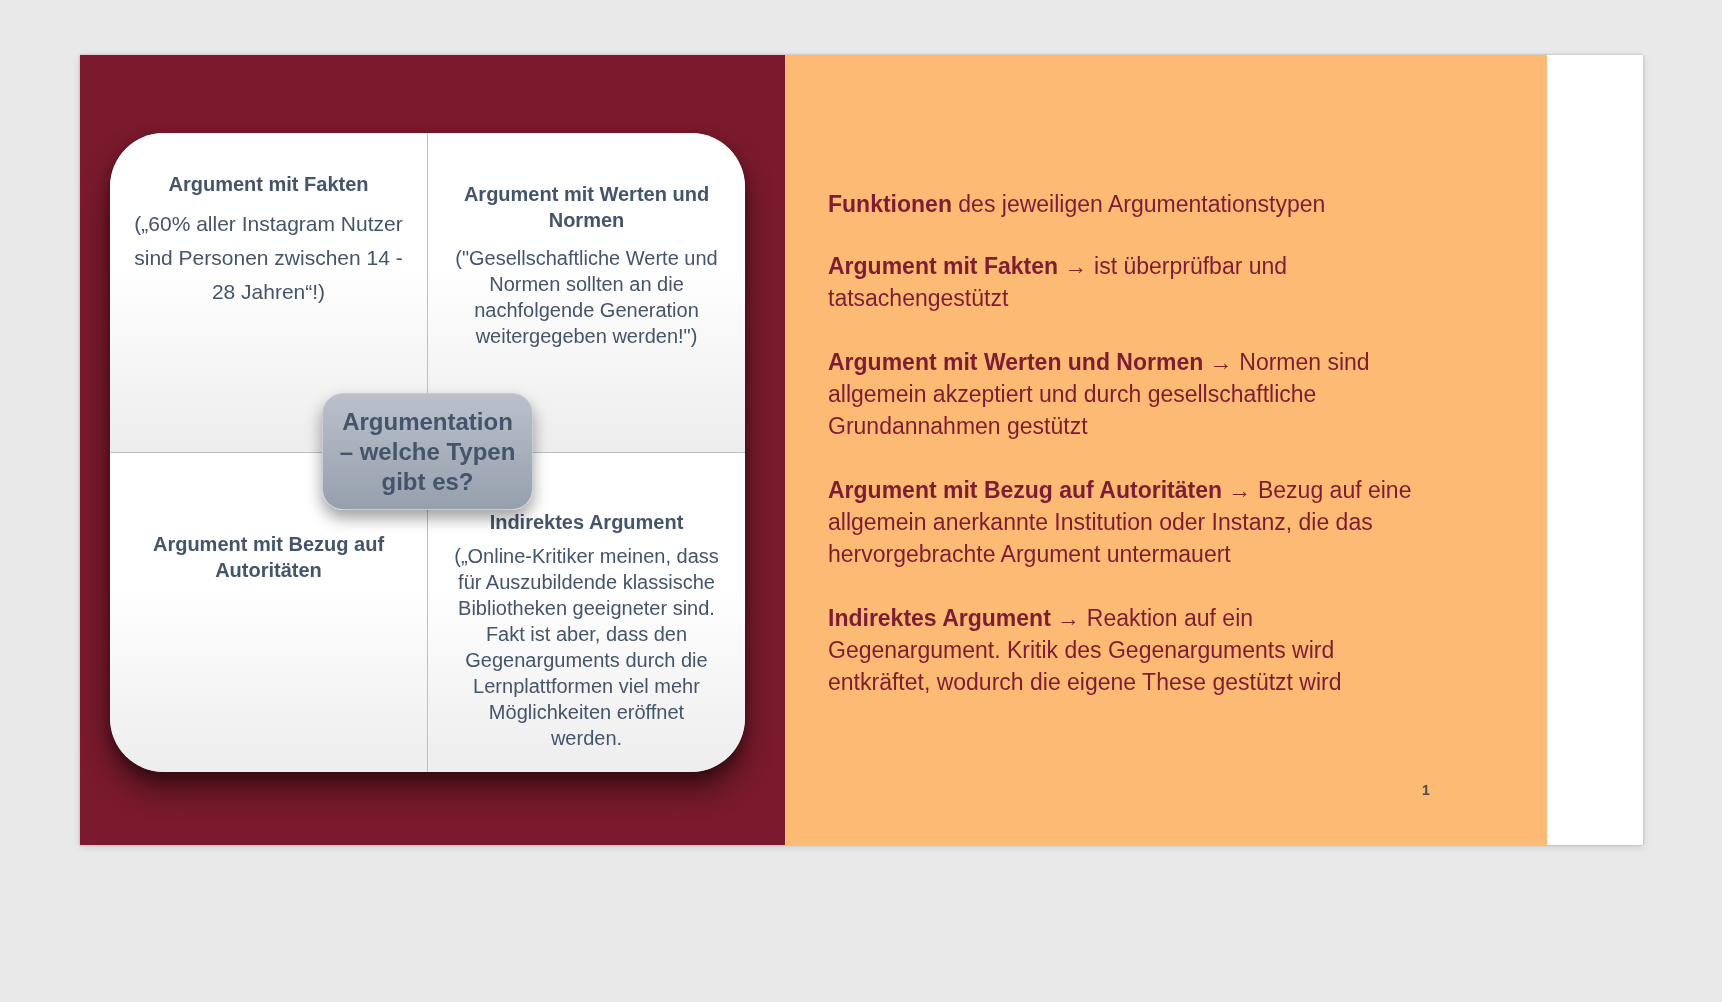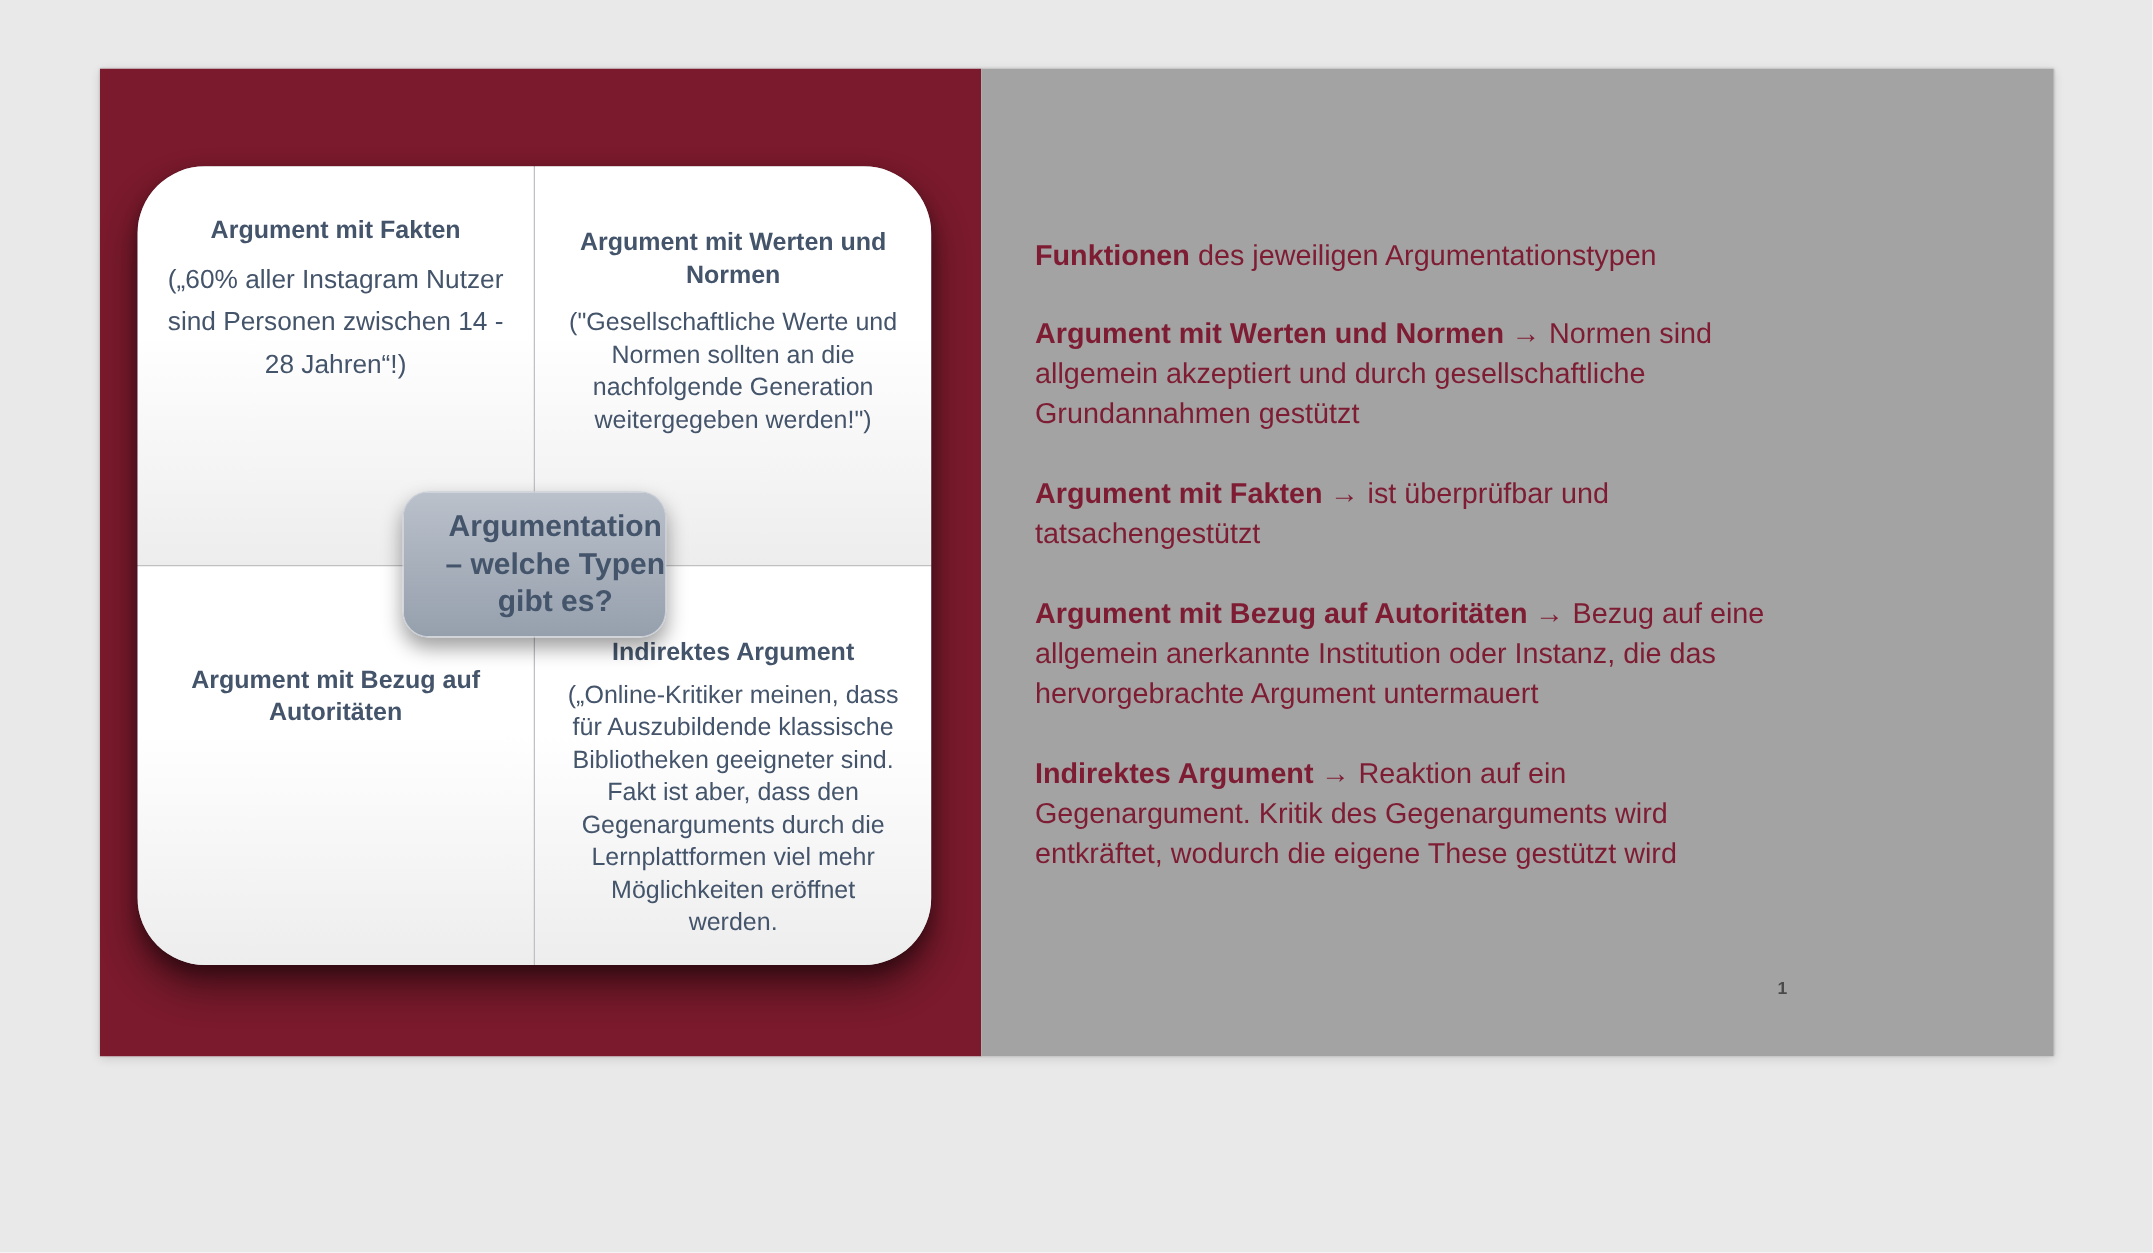--- a/index.html
+++ b/index.html
@@ -49,30 +49,30 @@
   .q-br{padding:56px 12px 0;}
   .q-br .q-title{margin-bottom:8px;}
   
   .center-box{
     position:absolute;left:242px;top:338px;width:211px;height:117px;
     border-radius:21px;
     background:linear-gradient(180deg,#bac1cb 0%,#a6aeba 55%,#96a0ad 100%);
     border:1px solid #c9ced6;
     box-shadow:0 8px 16px rgba(0,0,0,.38);
     box-sizing:border-box;
-    display:flex;align-items:center;justify-content:flex-end;
+    display:flex;align-items:center;justify-content:center;
   }
   .center-box .label{
     color:#44546a;font-weight:700;font-size:24px;line-height:30px;
     text-align:center;white-space:pre-line;
   }
   
   .right-panel{
-    position:absolute;left:705px;top:0;width:858px;height:790px;
-    background:#a3a3a3;
+    position:absolute;left:705px;top:0;width:762px;height:790px;
+    background:#fdba74;
   }
   .content{
     position:absolute;left:43px;top:133px;width:640px;
     color:#7e1c33;font-size:23px;line-height:32px;
   }
   .content p{margin:0 0 32px;white-space:pre-line;}
   .content p.head{margin-bottom:30px;}
   .b{font-weight:700;}
   .arrow{font-weight:400;padding:0 7px 0 6px;}
   .page-number{
@@ -126,26 +126,26 @@
 gibt es?</div>
     </div>
 
   </div>
 
   <div class="right-panel">
     <div class="content">
 
       <p class="head"><span class="b">Funktionen</span><span> des jeweiligen Argumentationstypen</span></p>
 
+      <p><span class="b">Argument mit Fakten</span><span class="arrow">→</span><span>ist überprüfbar und
+tatsachengestützt</span></p>
+
       <p><span class="b">Argument mit Werten und Normen</span><span class="arrow">→</span><span>Normen sind
 allgemein akzeptiert und durch gesellschaftliche
 Grundannahmen gestützt</span></p>
-
-      <p><span class="b">Argument mit Fakten</span><span class="arrow">→</span><span>ist überprüfbar und
-tatsachengestützt</span></p>
 
       <p><span class="b">Argument mit Bezug auf Autoritäten</span><span class="arrow">→</span><span>Bezug auf eine
 allgemein anerkannte Institution oder Instanz, die das
 hervorgebrachte Argument untermauert</span></p>
 
       <p><span class="b">Indirektes Argument</span><span class="arrow">→</span><span>Reaktion auf ein
 Gegenargument. Kritik des Gegenarguments wird
 entkräftet, wodurch die eigene These gestützt wird</span></p>
 
     </div>

